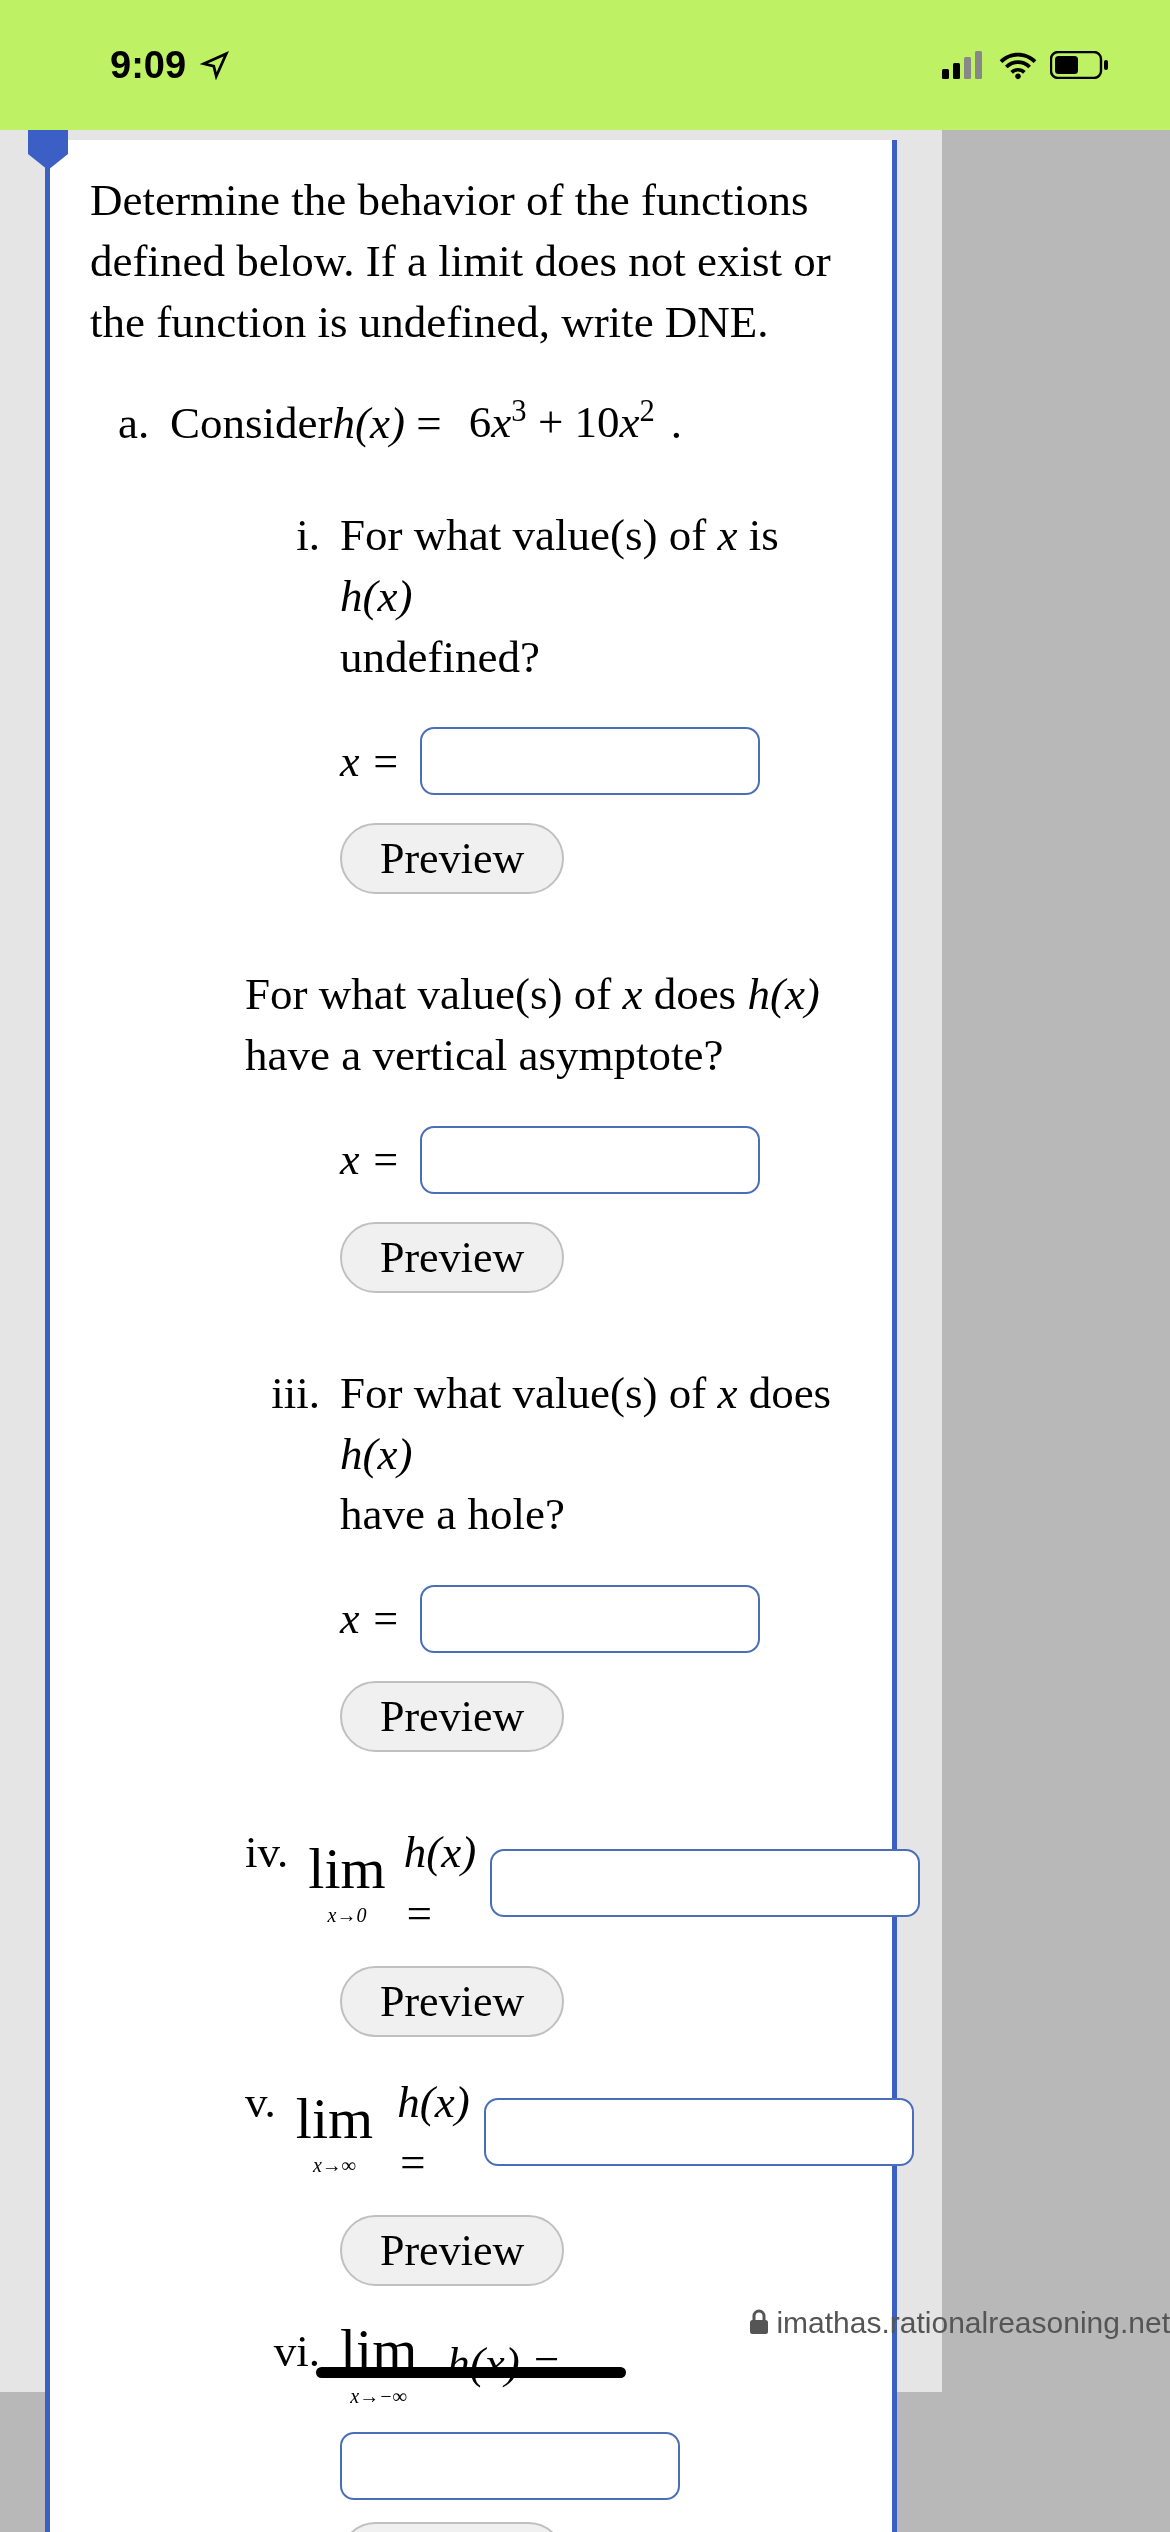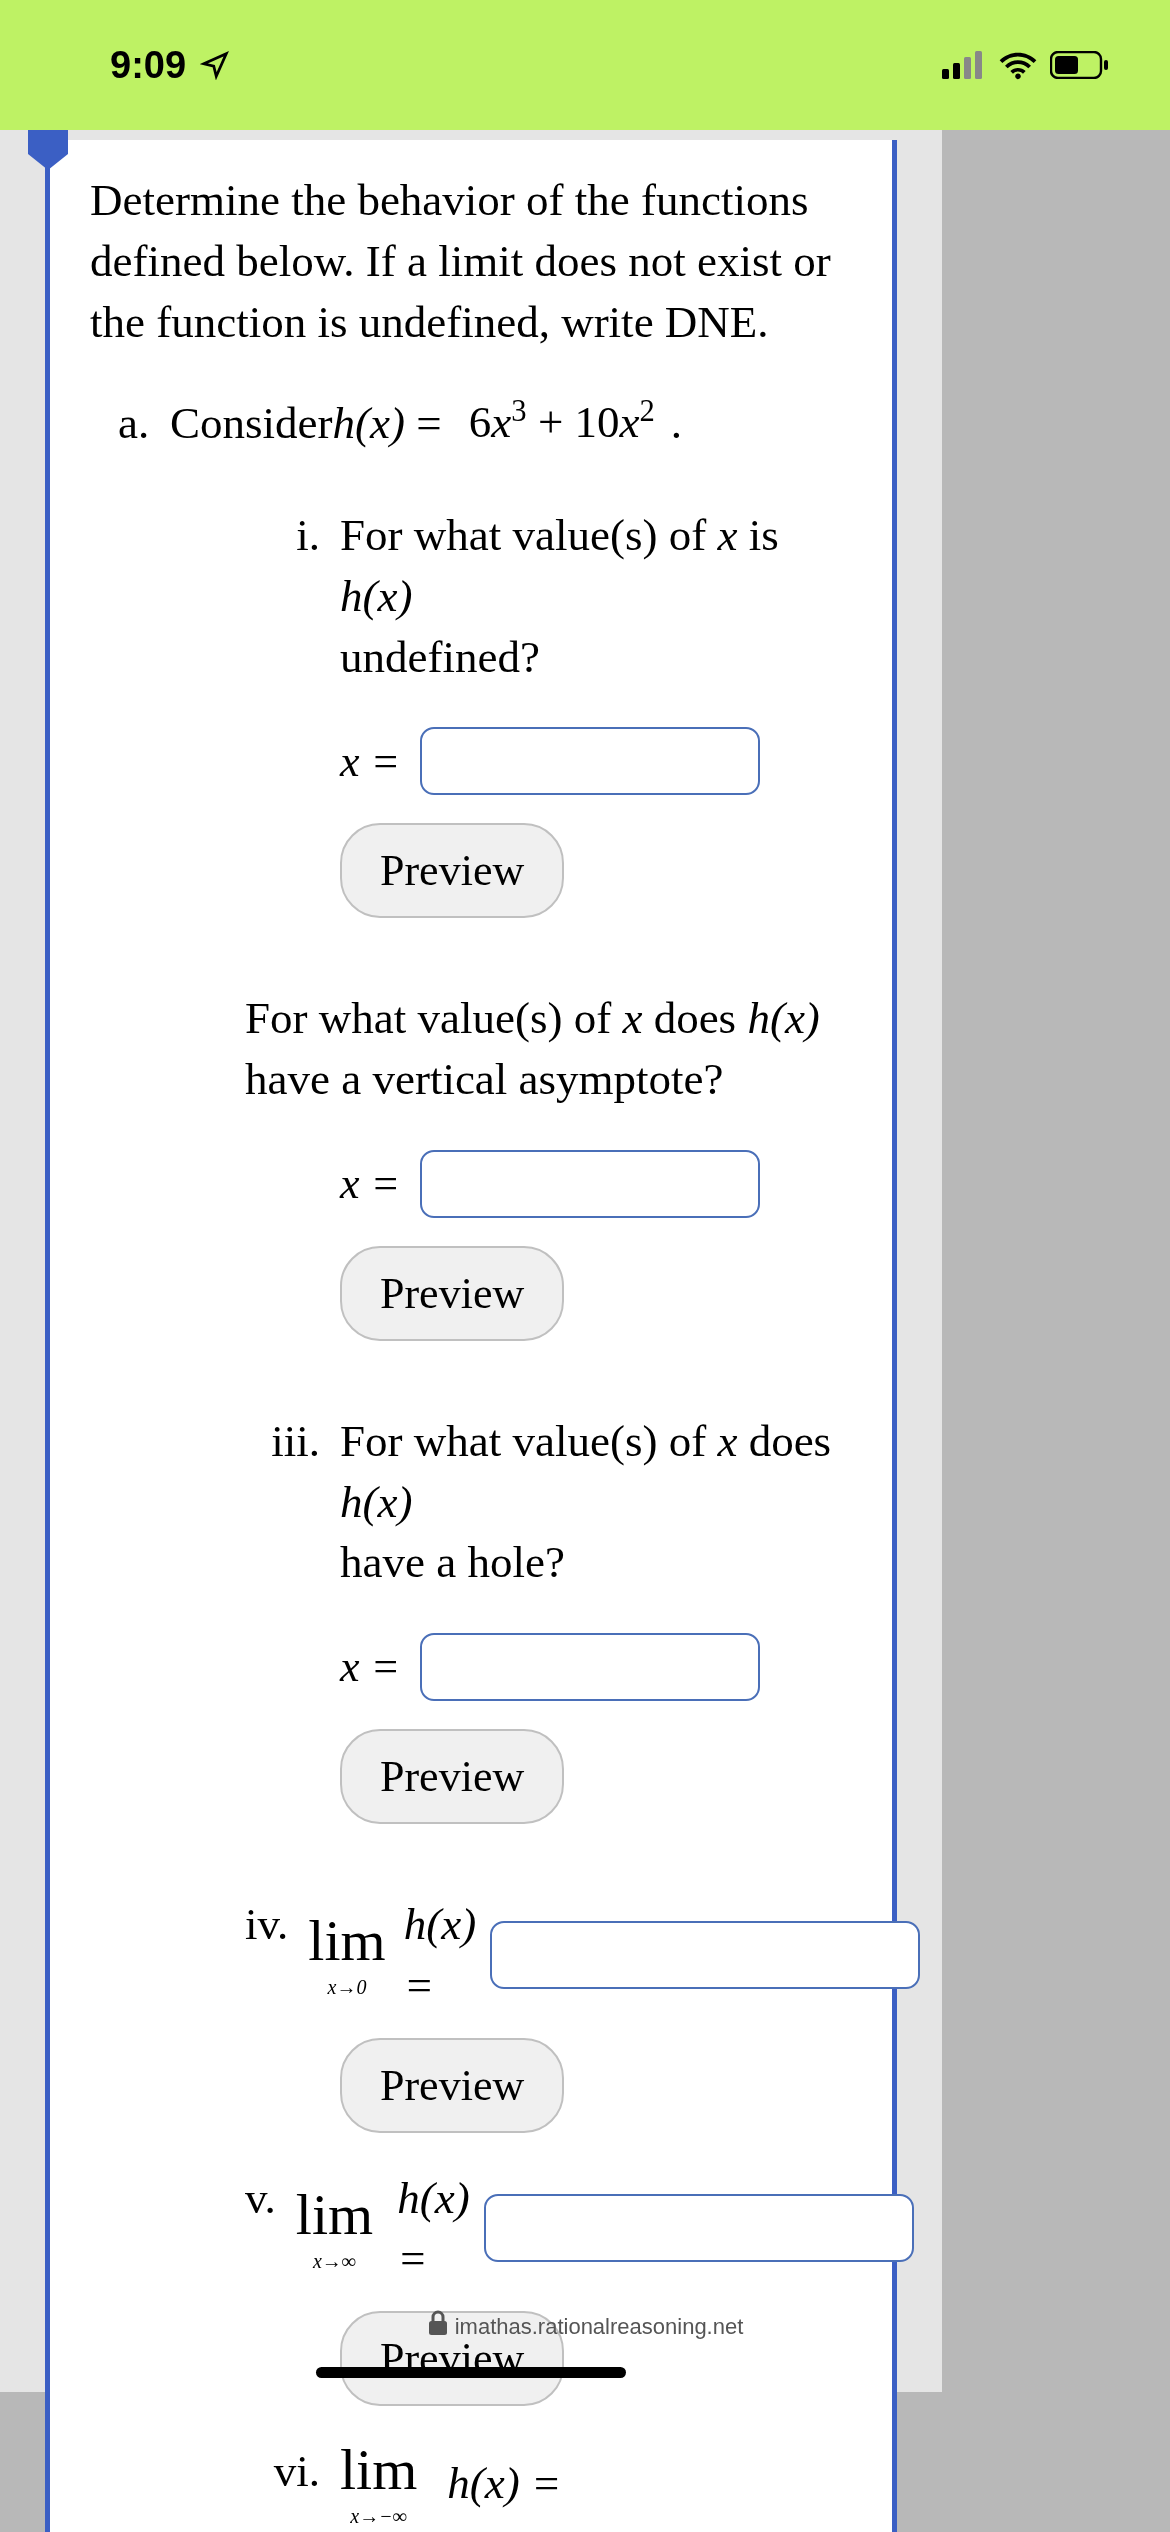--- a/index.html
+++ b/index.html
@@ -101,21 +101,21 @@
     background: #fff;
     padding: 0 14px;
     font-size: 38px;
     font-family: inherit;
   }
   .answer-input.std { width: 340px; }
   .answer-input.wide { width: 430px; }
   .preview-btn {
     display: inline-block;
     margin-left: 95px;
-    padding: 20px 38px;
+    padding: 8px 38px;
     font-size: 44px;
     font-family: Georgia, serif;
     color: #000;
     background: #f0f0f0;
     border: 2px solid #c0c0c0;
     border-radius: 40px;
     cursor: pointer;
   }
   .limit {
     display: inline-flex;
@@ -125,23 +125,23 @@
     line-height: 1;
   }
   .limit .limt { font-size: 58px; text-align: right; }
   .limit .limb { font-size: 20px; margin-top: 7px; }
   .dot-after { font-size: 45px; }
   .footer {
     position: absolute;
     bottom: 52px;
     left: 0;
     width: 1170px;
-    text-align: center;
+    text-align: right;
     font-family: -apple-system, Helvetica, Arial, sans-serif;
-    font-size: 22px;
+    font-size: 30px;
     color: #555;
   }
   .lock-icon {
     display: inline-block;
     vertical-align: -2px;
     margin-right: 6px;
   }
   .home-indicator {
     position: absolute;
     bottom: 14px;

